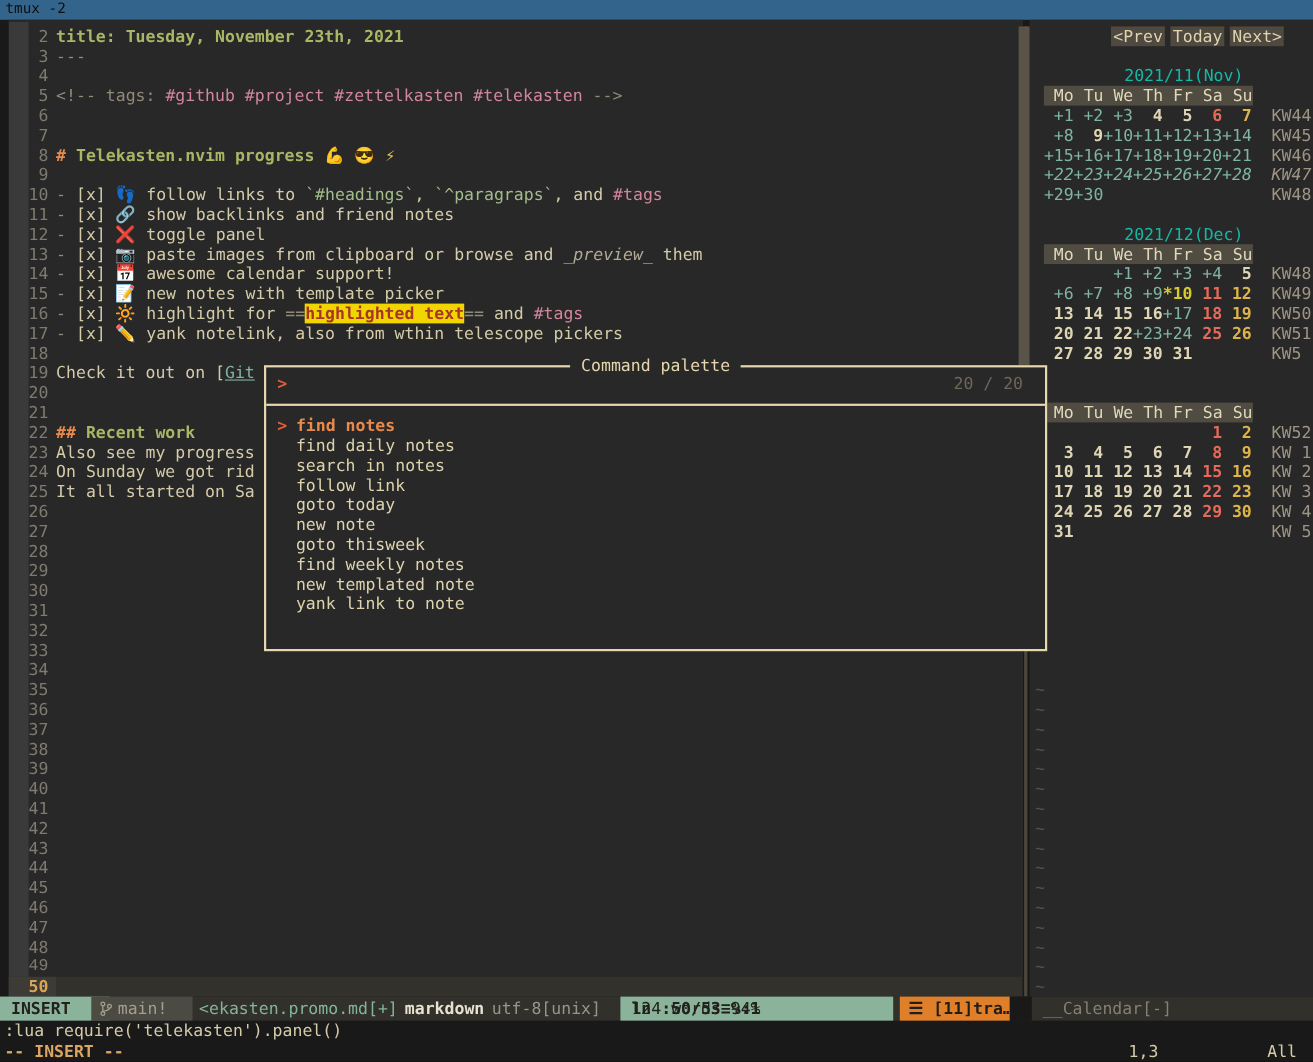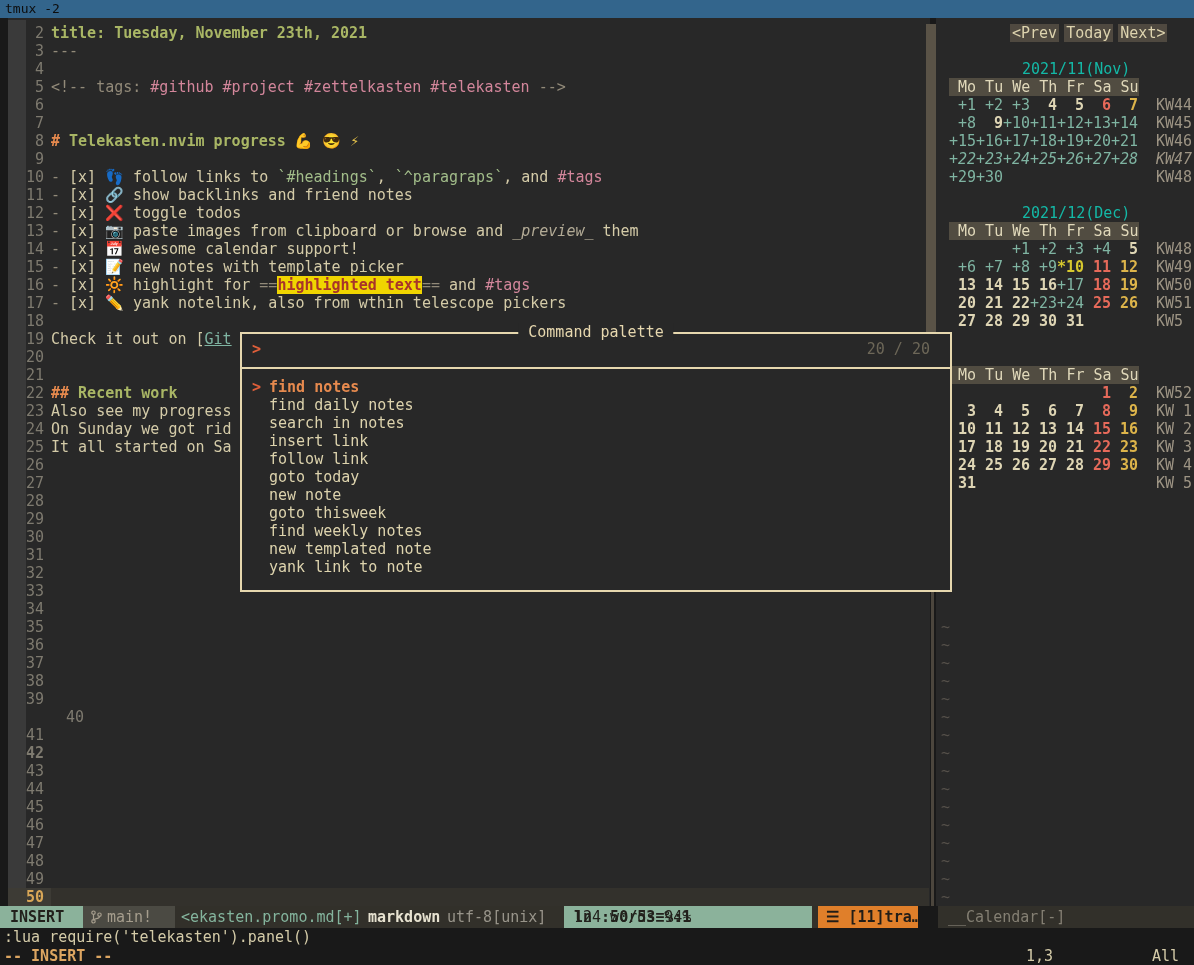--- a/index.html
+++ b/index.html
@@ -88,21 +88,21 @@
       <div class="erow" style="top: 24px;"><span class="ln">2</span><span class="s-green-b">title: Tuesday, November 23th, 2021</span></div>
       <div class="erow" style="top: 42px;"><span class="ln">3</span><span class="s-gray">---</span></div>
       <div class="erow" style="top: 60px;"><span class="ln">4</span></div>
       <div class="erow" style="top: 78px;"><span class="ln">5</span><span class="s-gray">&lt;!-- tags: </span><span class="s-pink">#github</span><span class="s-gray"> </span><span class="s-pink">#project</span><span class="s-gray"> </span><span class="s-pink">#zettelkasten</span><span class="s-gray"> </span><span class="s-pink">#telekasten</span><span class="s-gray"> --&gt;</span></div>
       <div class="erow" style="top: 96px;"><span class="ln">6</span></div>
       <div class="erow" style="top: 114px;"><span class="ln">7</span></div>
       <div class="erow" style="top: 132px;"><span class="ln">8</span><span class="s-orange-b"># </span><span class="s-green-b">Telekasten.nvim progress </span><span class="s-emoji">💪 😎 ⚡</span></div>
       <div class="erow" style="top: 150px;"><span class="ln">9</span></div>
       <div class="erow" style="top: 168px;"><span class="ln">10</span><span class="s-gray">- </span><span class="s-fg">[x] </span><span class="s-emoji">👣</span><span class="s-fg"> follow links to </span><span class="s-code">`#headings`</span><span class="s-fg">, </span><span class="s-code">`^paragraps`</span><span class="s-fg">, and </span><span class="s-pink">#tags</span></div>
       <div class="erow" style="top: 186px;"><span class="ln">11</span><span class="s-gray">- </span><span class="s-fg">[x] </span><span class="s-emoji">🔗</span><span class="s-fg"> show backlinks and friend notes</span></div>
-      <div class="erow" style="top: 204px;"><span class="ln">12</span><span class="s-gray">- </span><span class="s-fg">[x] </span><span class="s-emoji">❌</span><span class="s-fg"> toggle todos</span></div>
+      <div class="erow" style="top: 204px;"><span class="ln">12</span><span class="s-gray">- </span><span class="s-fg">[x] </span><span class="s-emoji">❌</span><span class="s-fg"> toggle panel</span></div>
       <div class="erow" style="top: 222px;"><span class="ln">13</span><span class="s-gray">- </span><span class="s-fg">[x] </span><span class="s-emoji">📷</span><span class="s-fg"> paste images from clipboard or browse and </span><span class="s-dim-it">_preview_</span><span class="s-fg"> them</span></div>
       <div class="erow" style="top: 240px;"><span class="ln">14</span><span class="s-gray">- </span><span class="s-fg">[x] </span><span class="s-emoji">📅</span><span class="s-fg"> awesome calendar support!</span></div>
       <div class="erow" style="top: 258px;"><span class="ln">15</span><span class="s-gray">- </span><span class="s-fg">[x] </span><span class="s-emoji">📝</span><span class="s-fg"> new notes with template picker</span></div>
       <div class="erow" style="top: 276px;"><span class="ln">16</span><span class="s-gray">- </span><span class="s-fg">[x] </span><span class="s-emoji">🔆</span><span class="s-fg"> highlight for </span><span class="s-gray">==</span><span class="s-hl">highlighted text</span><span class="s-gray">==</span><span class="s-fg"> and </span><span class="s-pink">#tags</span></div>
       <div class="erow" style="top: 294px;"><span class="ln">17</span><span class="s-gray">- </span><span class="s-fg">[x] </span><span class="s-emoji">✏️</span><span class="s-fg"> yank notelink, also from wthin telescope pickers</span></div>
       <div class="erow" style="top: 312px;"><span class="ln">18</span></div>
       <div class="erow" style="top: 330px;"><span class="ln">19</span><span class="s-fg">Check it out on [</span><span class="s-link">Git</span></div>
       <div class="erow" style="top: 348px;"><span class="ln">20</span></div>
       <div class="erow" style="top: 366px;"><span class="ln">21</span></div>
       <div class="erow" style="top: 384px;"><span class="ln">22</span><span class="s-orange-b">## </span><span class="s-green-b">Recent work</span></div>
@@ -116,30 +116,30 @@
       <div class="erow" style="top: 528px;"><span class="ln">30</span></div>
       <div class="erow" style="top: 546px;"><span class="ln">31</span></div>
       <div class="erow" style="top: 564px;"><span class="ln">32</span></div>
       <div class="erow" style="top: 582px;"><span class="ln">33</span></div>
       <div class="erow" style="top: 600px;"><span class="ln">34</span></div>
       <div class="erow" style="top: 618px;"><span class="ln">35</span></div>
       <div class="erow" style="top: 636px;"><span class="ln">36</span></div>
       <div class="erow" style="top: 654px;"><span class="ln">37</span></div>
       <div class="erow" style="top: 672px;"><span class="ln">38</span></div>
       <div class="erow" style="top: 690px;"><span class="ln">39</span></div>
-      <div class="erow" style="top: 708px; margin-left: 40px;"><span class="ln">40</span></div>
+      <div class="erow" style="top: 708px;"><span class="ln">40</span></div>
       <div class="erow" style="top: 726px;"><span class="ln">41</span></div>
-      <div class="erow" style="top: 744px; font-weight: bold;"><span class="ln">42</span></div>
+      <div class="erow" style="top: 744px;"><span class="ln">42</span></div>
       <div class="erow" style="top: 762px;"><span class="ln">43</span></div>
       <div class="erow" style="top: 780px;"><span class="ln">44</span></div>
       <div class="erow" style="top: 798px;"><span class="ln">45</span></div>
       <div class="erow" style="top: 816px;"><span class="ln">46</span></div>
       <div class="erow" style="top: 834px;"><span class="ln">47</span></div>
       <div class="erow" style="top: 852px;"><span class="ln">48</span></div>
-      <div class="erow" style="top: 870px;"><span class="ln">49</span></div>
+      <div class="erow" style="top: 870px; font-family: Liberation Mono, monospace;"><span class="ln">49</span></div>
       <div class="erow erow-cur" style="top: 888px;"><span class="ln">50</span></div>
     </div>
   <div id="calendar-pane">
       <div class="crow" style="left: 1010px; top: 24px;"><span class="navchip">&lt;Prev</span><span class="navchip">Today</span><span class="navchip">Next&gt;</span></div>
       <div class="crow cal-title" style="left: 1022px; top: 60px;">2021/11(Nov)</div>
       <div class="crow" style="left: 949px; top: 78px;"><span class="cal-header-bg"> Mo Tu We Th Fr Sa Su</span></div>
       <div class="crow" style="left: 949px; top: 96px;"><span class="cell c-aqua">+1</span><span class="cell c-aqua">+2</span><span class="cell c-aqua">+3</span><span class="cell c-day">4</span><span class="cell c-day">5</span><span class="cell c-sat">6</span><span class="cell c-sun">7</span><span class="kw">KW44</span></div>
       <div class="crow" style="left: 949px; top: 114px;"><span class="cell c-aqua">+8</span><span class="cell c-day">9</span><span class="cell c-aqua">+10</span><span class="cell c-aqua">+11</span><span class="cell c-aqua">+12</span><span class="cell c-aqua">+13</span><span class="cell c-aqua">+14</span><span class="kw">KW45</span></div>
       <div class="crow" style="left: 949px; top: 132px;"><span class="cell c-aqua">+15</span><span class="cell c-aqua">+16</span><span class="cell c-aqua">+17</span><span class="cell c-aqua">+18</span><span class="cell c-aqua">+19</span><span class="cell c-aqua">+20</span><span class="cell c-aqua">+21</span><span class="kw">KW46</span></div>
       <div class="crow" style="left: 949px; top: 150px; font-style: italic;"><span class="cell c-aqua">+22</span><span class="cell c-aqua">+23</span><span class="cell c-aqua">+24</span><span class="cell c-aqua">+25</span><span class="cell c-aqua">+26</span><span class="cell c-aqua">+27</span><span class="cell c-aqua">+28</span><span class="kw">KW47</span></div>
@@ -179,21 +179,20 @@
 
   <div id="palette">
     <span id="palette-title">Command palette</span>
     <span id="palette-prompt">&gt;</span>
     <span id="palette-counter">20 / 20</span>
     <div id="palette-div"></div>
     <div id="palette-list">
         <div class="pitem sel"><span class="caret">&gt;</span><span class="lbl">find notes</span></div>
         <div class="pitem"><span class="caret"> </span><span class="lbl">find daily notes</span></div>
         <div class="pitem"><span class="caret"> </span><span class="lbl">search in notes</span></div>
-        <div class="pitem"><span class="caret"> </span><span class="lbl">insert link</span></div>
         <div class="pitem"><span class="caret"> </span><span class="lbl">follow link</span></div>
         <div class="pitem"><span class="caret"> </span><span class="lbl">goto today</span></div>
         <div class="pitem"><span class="caret"> </span><span class="lbl">new note</span></div>
         <div class="pitem"><span class="caret"> </span><span class="lbl">goto thisweek</span></div>
         <div class="pitem"><span class="caret"> </span><span class="lbl">find weekly notes</span></div>
         <div class="pitem"><span class="caret"> </span><span class="lbl">new templated note</span></div>
         <div class="pitem"><span class="caret"> </span><span class="lbl">yank link to note</span></div>
       </div>
   </div>
 

